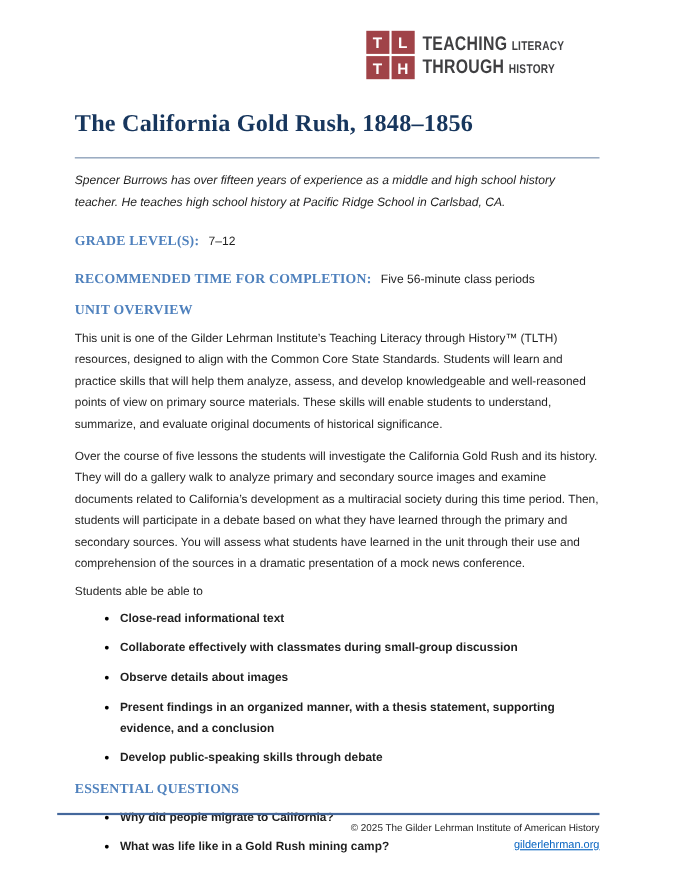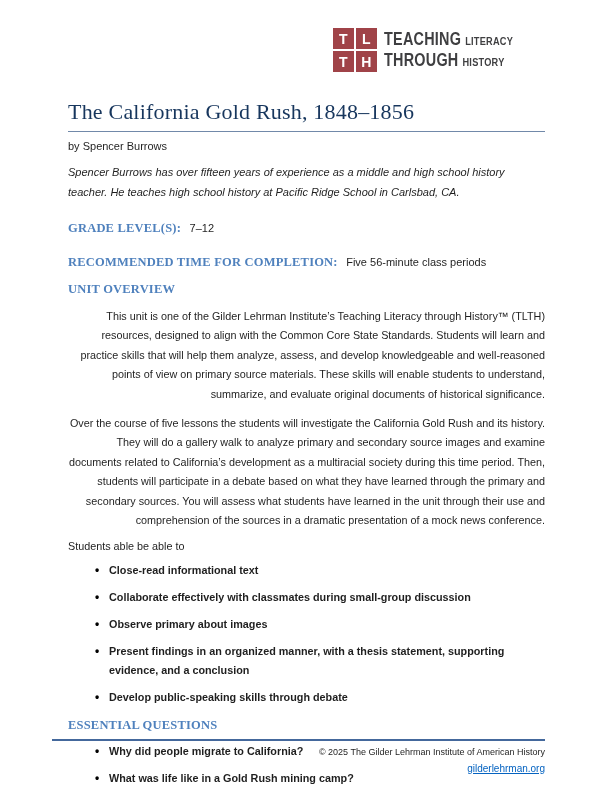--- a/index.html
+++ b/index.html
@@ -41,23 +41,23 @@
   }
   .logo-line { display: flex; align-items: baseline; gap: 5px; height: 21px; }
   .logo-word-lg { font-size: 18px; font-weight: 700; letter-spacing: 0.3px; }
   .logo-word-sm { font-size: 11.5px; font-weight: 700; letter-spacing: 0.3px; }
 
   
   .doc-title {
     margin-top: 26px;
     font-family: "Liberation Serif", serif;
     font-size: 22px;
-    font-weight: normal;
+    font-weight: bold;
     color: #17365D;
-    padding-bottom: 6px;
+    padding-bottom: 18px;
     border-bottom: 1px solid #7189A9;
     letter-spacing: 0.2px;
   }
   .byline { margin-top: 8px; font-size: 11px; color: #1f1f1f; }
   .author-bio {
     margin-top: 11px;
     font-size: 11px;
     font-style: italic;
     line-height: 19.5px;
     color: #1f1f1f;
@@ -74,21 +74,21 @@
   }
   .field-value { font-size: 11px; color: #1f1f1f; margin-left: 4px; }
   .section-heading { margin-top: 12px; }
 
   
   .para {
     margin-top: 10px;
     font-size: 10.8px;
     line-height: 19.4px;
     color: #1f1f1f;
-    text-align: right;
+    text-align: left;
   }
   .objectives-intro { margin-top: 10px; font-size: 10.8px; color: #1f1f1f; }
 
   ul.doc-list { list-style: none; margin-top: 9px; }
   ul.doc-list li {
     position: relative;
     padding-left: 41px;
     font-size: 10.8px;
     line-height: 18.5px;
     color: #1f1f1f;
@@ -142,41 +142,40 @@
         </div>
         <div class="logo-line">
           <span class="logo-word-lg">THROUGH</span>
           <span class="logo-word-sm">HISTORY</span>
         </div>
       </div>
     </div>
   </div>
 
   <h1 class="doc-title">The California Gold Rush, 1848–1856</h1>
-  <div class="byline">by Spencer Burrows</div>
   <p class="author-bio">Spencer Burrows has over fifteen years of experience as a middle and high school history teacher. He teaches high school history at Pacific Ridge School in Carlsbad, CA.</p>
 
   <div class="field-row">
     <span class="h-blue">GRADE LEVEL(S):</span>
     <span class="field-value">7–12</span>
   </div>
   <div class="field-row">
     <span class="h-blue">RECOMMENDED TIME FOR COMPLETION:</span>
     <span class="field-value">Five 56-minute class periods</span>
   </div>
 
   <div class="section-heading h-blue">UNIT OVERVIEW</div>
   <p class="para">This unit is one of the Gilder Lehrman Institute’s Teaching Literacy through History™ (TLTH) resources, designed to align with the Common Core State Standards. Students will learn and practice skills that will help them analyze, assess, and develop knowledgeable and well-reasoned points of view on primary source materials. These skills will enable students to understand, summarize, and evaluate original documents of historical significance.</p>
   <p class="para">Over the course of five lessons the students will investigate the California Gold Rush and its history. They will do a gallery walk to analyze primary and secondary source images and examine documents related to California’s development as a multiracial society during this time period. Then, students will participate in a debate based on what they have learned through the primary and secondary sources. You will assess what students have learned in the unit through their use and comprehension of the sources in a dramatic presentation of a mock news conference.</p>
 
   <p class="objectives-intro">Students able be able to</p>
   <ul class="doc-list">
     <li>Close-read informational text</li>
     <li>Collaborate effectively with classmates during small-group discussion</li>
-    <li>Observe primary about images</li>
+    <li>Observe details about images</li>
     <li>Present findings in an organized manner, with a thesis statement, supporting evidence, and a conclusion</li>
     <li>Develop public-speaking skills through debate</li>
   </ul>
 
   <div class="section-heading h-blue">ESSENTIAL QUESTIONS</div>
   <ul class="doc-list">
     <li>Why did people migrate to California?</li>
     <li>What was life like in a Gold Rush mining camp?</li>
   </ul>
 

